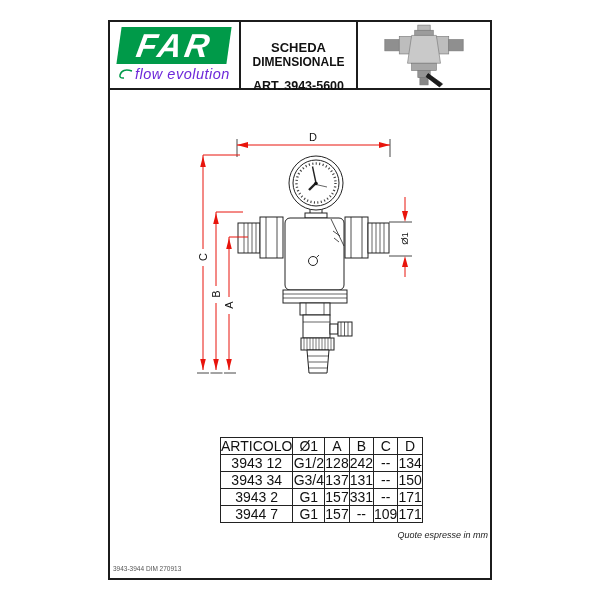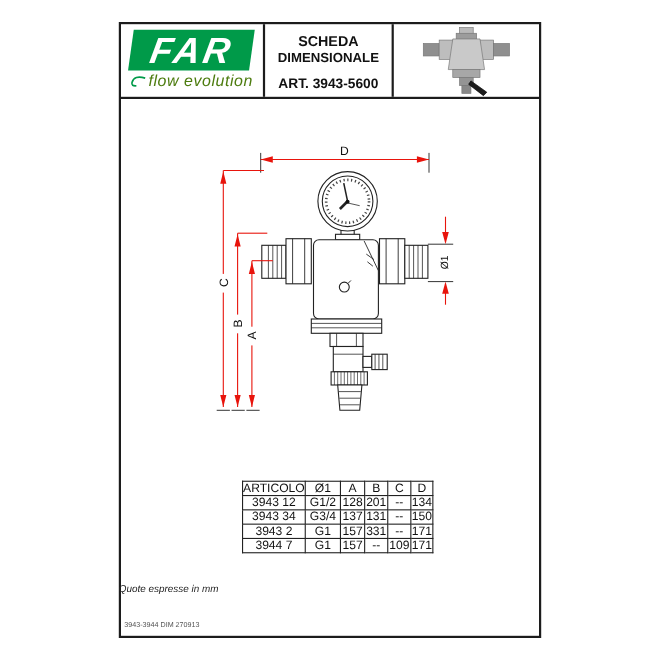--- a/index.html
+++ b/index.html
@@ -13,33 +13,33 @@
   .cell-title{width:119px;height:100%;border-left:2px solid #1c1c1c;
         border-right:2px solid #1c1c1c;text-align:center;box-sizing:border-box;}
   .cell-photo{flex:1;position:relative;}
   .logo-block{position:absolute;left:9px;top:5px;width:110px;height:37px;
         background:#009a49;transform:skewX(-8deg);
         display:flex;align-items:center;justify-content:center;}
   .logo-text{color:#fff;font-weight:bold;font-style:italic;font-size:33px;
         letter-spacing:3px;transform:skewX(-2deg);line-height:1;}
   .tagline{position:absolute;left:8px;top:44px;width:118px;display:flex;
         align-items:center;gap:1px;}
-  .tagline-text{color:#4d7c0f;font-style:italic;font-size:14.5px;letter-spacing:0.5px;}
-  .title-l1{font-weight:bold;font-size:13px;margin-top:9px;line-height:1.15;}
+  .tagline-text{color:#6d28d9;font-style:italic;font-size:14.5px;letter-spacing:0.5px;}
+  .title-l1{font-weight:bold;font-size:13px;margin-top:19px;line-height:1.15;}
   .title-l2{font-weight:bold;font-size:12px;line-height:1.15;}
   .article{font-weight:bold;font-size:12.5px;margin-top:9px;}
   .drawing-svg{position:absolute;left:0;top:0;width:600px;height:600px;}
   .dim-table{position:absolute;left:220px;top:437px;border-collapse:collapse;
-        font-size:11px;}
+        font-size:14px;}
   .dim-table th,.dim-table td{border:1px solid #222;text-align:center;
         padding:0;height:11.5px;font-weight:normal;white-space:nowrap;}
   .dim-table th{font-weight:normal;}
   .col-art{width:46px;} .col-d1{width:32px;} .col-a{width:22px;}
   .col-b{width:21px;} .col-c{width:21px;} .col-dd{width:20px;}
-  .note{position:absolute;left:108px;top:530px;width:380px;text-align:left;
+  .note{position:absolute;left:108px;top:530px;width:380px;text-align:right;
         font-style:italic;font-size:9px;color:#222;}
   .doc-code{position:absolute;left:113px;top:565px;font-size:6.5px;color:#555;}
 </style>
 </head>
 <body>
 
 <div class="page">
 
   <svg class="drawing-svg" viewBox="0 0 600 600" xmlns="http://www.w3.org/2000/svg">
 
@@ -217,21 +217,21 @@
         <th>B</th>
         <th>C</th>
         <th>D</th>
       </tr>
     </thead>
     <tbody>
       <tr>
         <td>3943 12</td>
         <td>G1/2</td>
         <td>128</td>
-        <td>201</td>
+        <td>242</td>
         <td>--</td>
         <td>134</td>
       </tr>
       <tr>
         <td>3943 34</td>
         <td>G3/4</td>
         <td>137</td>
         <td>131</td>
         <td>--</td>
         <td>150</td>

